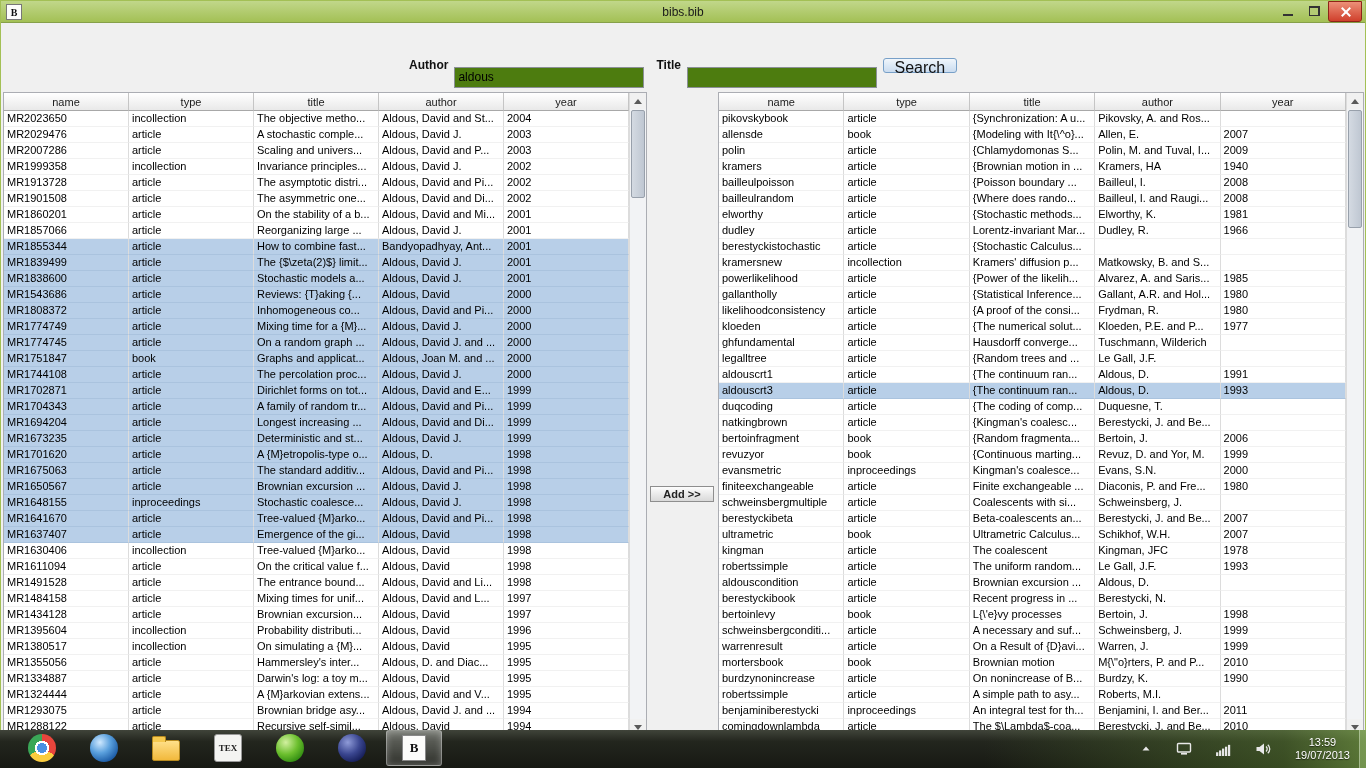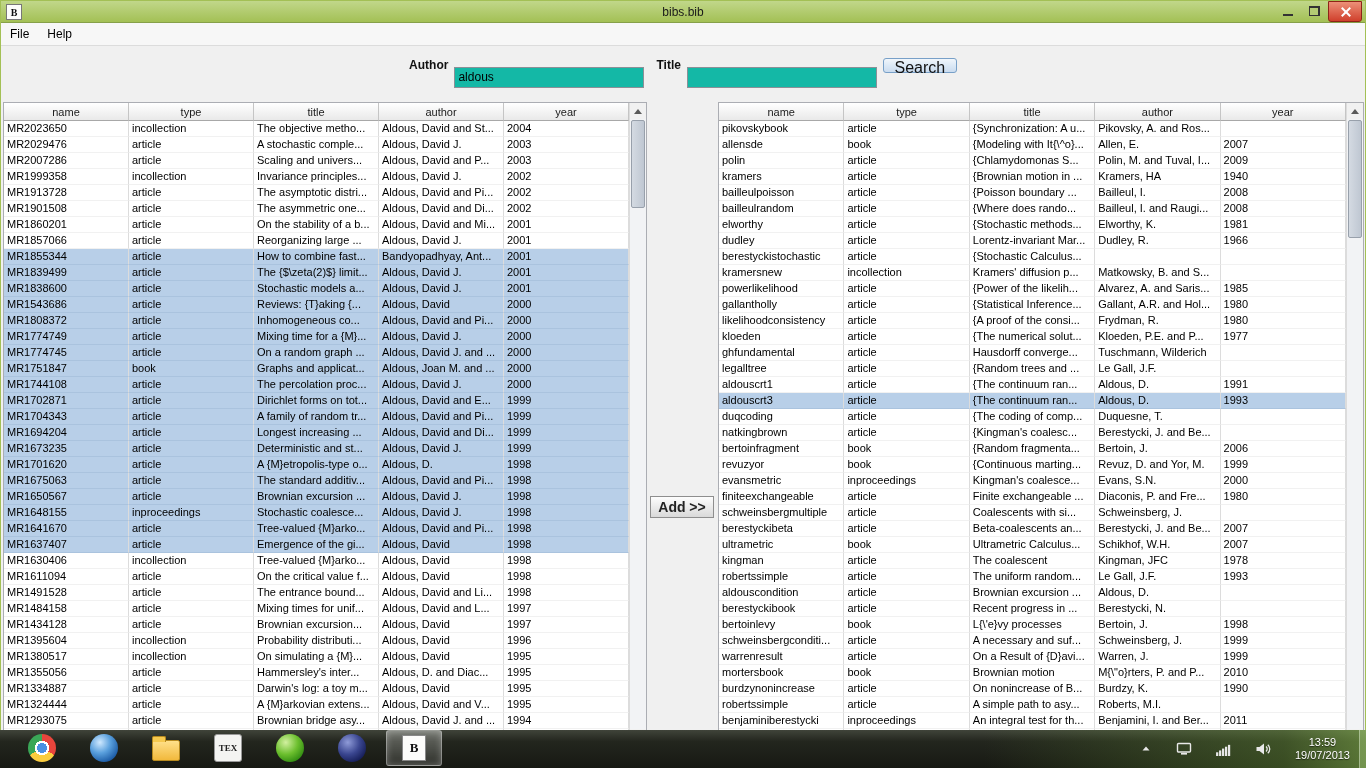--- a/index.html
+++ b/index.html
@@ -34,28 +34,28 @@
   .close-glyph::after  { transform:rotate(-45deg); }
 
   .menubar { position:absolute; left:0; top:22px; width:100%; height:23px;
              background:#f7f7f7; border-bottom:1px solid #dcdcdc; display:flex; align-items:center; }
   .menu-item { padding:3px 9px; font-size:12px; color:#000; }
 
   .toolbar { position:absolute; left:0; top:45px; width:100%; height:38px; background:#f0f0f0;
              display:flex; align-items:center; justify-content:center; gap:6px; }
   .field-label { font-size:12px; font-weight:bold; color:#111; }
   .title-label { margin-left:6px; }
-  .text-input { width:190px; height:21px; border:1px solid #8b9097; background:#14b8a6;
+  .text-input { width:190px; height:21px; border:1px solid #8b9097; background:#4d7c0f;
                 font-size:12px; font-family:"Liberation Sans",sans-serif; padding:0 3px;margin-top:24px; }
   .search-btn { width:74px; height:15px; border:1px solid #78a0c8; border-radius:3px;
                 background:linear-gradient(#f1f6fb,#dce9f6 50%,#cbdcef); font-size:16px;
                 font-family:"Liberation Sans",sans-serif; color:#111; }
 
   
-  .main { position:absolute; left:0; top:98px; width:100%; height:647px; background:#f0f0f0; }
+  .main { position:absolute; left:0; top:88px; width:100%; height:647px; background:#f0f0f0; }
   .table-pane { position:absolute; top:3px; height:644px; background:#fff; border:1px solid #abadb3; }
   .left-pane  { left:2px;   width:644px; }
   .right-pane { left:717px; width:646px; }
   .table { position:absolute; left:0; top:0; right:17px; bottom:0; overflow:hidden; }
   .tr { display:grid; grid-template-columns:repeat(5,1fr); height:16px; }
   .tr.thead { height:18px; }
   .th { background:linear-gradient(#ffffff,#e9e9e9); border-right:1px solid #c5c5c5;
         border-bottom:1px solid #a8a8a8; font-size:11px; color:#1a1a1a;
         display:flex; align-items:center; justify-content:center; }
   .td { font-size:11px; line-height:15px; height:16px; padding:0 3px; color:#000;
@@ -66,23 +66,23 @@
   .vscroll { position:absolute; right:0; top:0; width:17px; height:100%;
              background:#f2f3f5; border-left:1px solid #dcdcdc; }
   .sb-btn { position:absolute; left:0; width:16px; height:16px; background:#f1f1f1;
             display:flex; align-items:center; justify-content:center; }
   .sb-up { top:0; } .sb-down { bottom:0; }
   .arr-up   { width:0; height:0; border-left:4px solid transparent; border-right:4px solid transparent; border-bottom:5px solid #5a5a5a; }
   .arr-down { width:0; height:0; border-left:4px solid transparent; border-right:4px solid transparent; border-top:5px solid #5a5a5a; }
   .sb-thumb { position:absolute; left:1px; width:14px; background:linear-gradient(90deg,#d4dae2,#bfc7d2);
               border:1px solid #98a0ab; border-radius:2px; }
 
-  .add-btn { position:absolute; left:649px; top:397px; width:64px; height:22px;
+  .add-btn { position:absolute; left:649px; top:397px; width:64px; height:16px;
              border:1px solid #8e8e8e; border-radius:0; background:linear-gradient(#fdfdfd,#d9d9d9);
-             font-size:14px; font-weight:bold; color:#222; font-family:"Liberation Sans",sans-serif; }
+             font-size:11px; font-weight:bold; color:#222; font-family:"Liberation Sans",sans-serif; }
 
   
   .taskbar { position:absolute; left:0; top:730px; width:1366px; height:38px;
              background:
                linear-gradient(90deg, rgba(0,0,0,0) 72%, rgba(105,150,55,0.40) 94%, rgba(140,190,80,0.55)),
                linear-gradient(#40443a, #23261e 30%, var(--taskbar-dark,#171913));
   }
   .task-apps { position:absolute; left:14px; top:0; height:38px; display:flex; align-items:flex-start; gap:6px; }
   .task-btn { width:56px; height:36px; display:flex; align-items:center; justify-content:center; border-radius:3px; }
   .task-btn.active { background:linear-gradient(rgba(255,255,255,.30),rgba(255,255,255,.10));
@@ -129,24 +129,20 @@
         </div>
       <div class="cap-btn">
           <span class="max-glyph"></span>
         </div>
       <div class="cap-btn cap-close">
           <span class="close-glyph"></span>
         </div>
     </div>
   </div>
 
-  <div class="menubar">
-    <span class="menu-item">File</span>
-    <span class="menu-item">Help</span>
-  </div>
 
   <div class="toolbar">
     <label class="field-label">Author</label>
     <input class="text-input" value="aldous" style="">
     <label class="field-label title-label">Title</label>
     <input class="text-input" value="" style="">
     <button class="search-btn">Search</button>
   </div>
 
   <div class="main">

